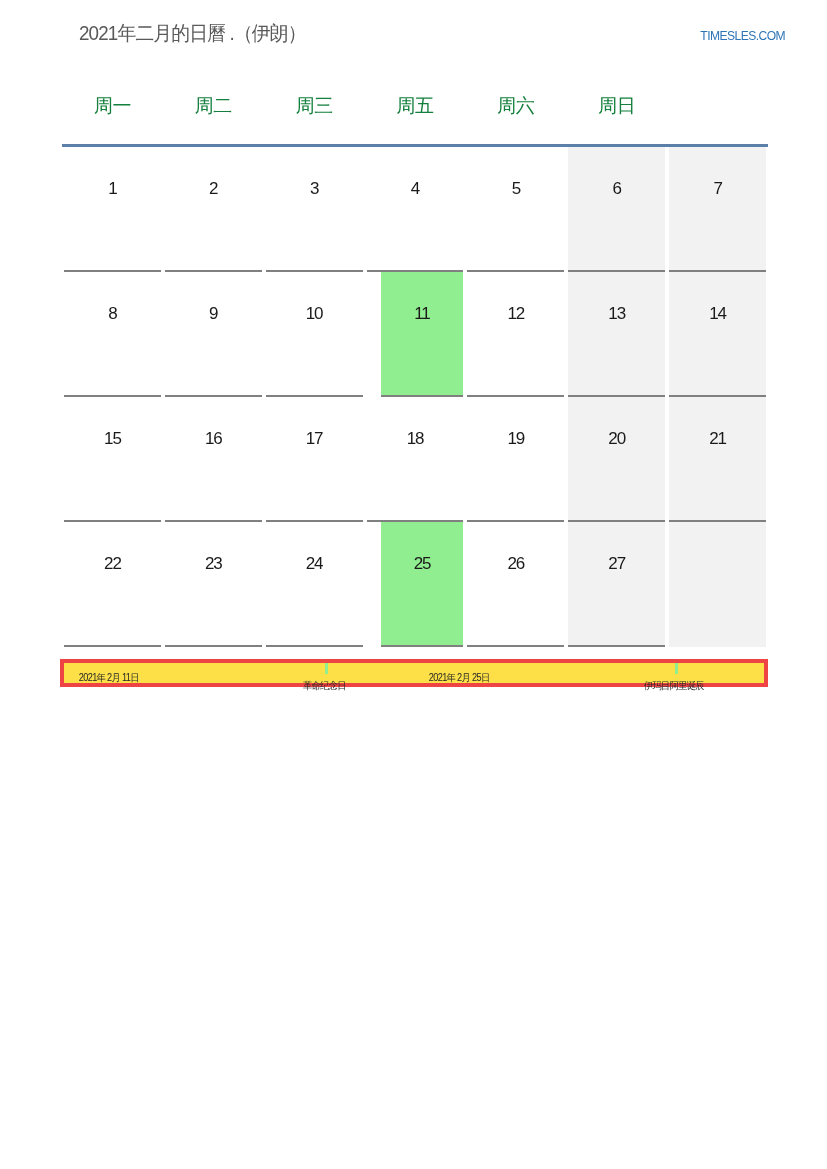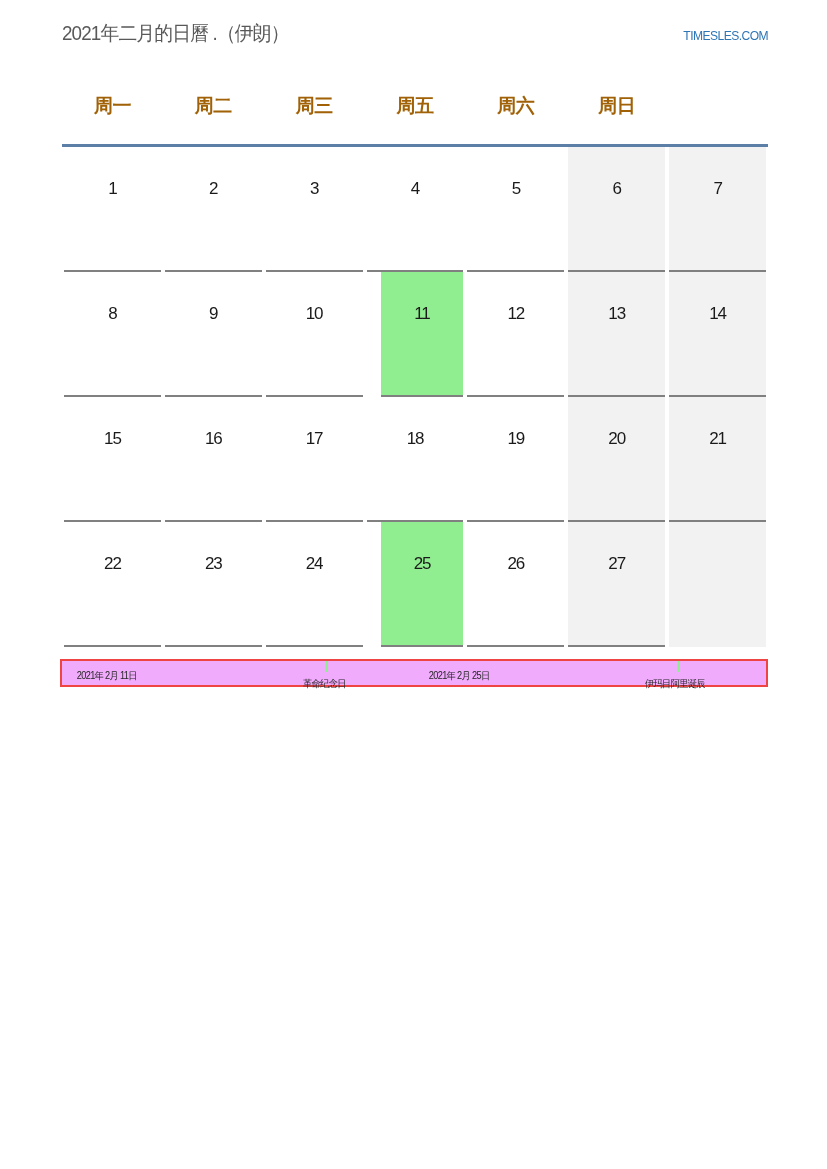--- a/index.html
+++ b/index.html
@@ -16,21 +16,21 @@
   .page {
     position: relative;
     width: 827px;
     height: 1169px;
     box-sizing: border-box;
   }
 
   
   .topbar {
     position: absolute;
-    left: 62px;
+    left: 79px;
     top: 20px;
     width: 706px;
     height: 30px;
     display: flex;
     align-items: baseline;
     justify-content: space-between;
   }
   .cal-title {
     font-size: 20px;
     color: #595959;
@@ -59,23 +59,22 @@
   .weekdays {
     display: grid;
     grid-template-columns: repeat(7, 1fr);
     height: 48px;
   }
   .wd {
     display: flex;
     align-items: center;
     justify-content: center;
     font-size: 19px;
-    color: #a16207;
+    color: #15803d;
     letter-spacing: -0.5px;
-    font-weight: bold;
   }
   .header-rule {
     height: 3px;
     background: #5b7fa6;
     margin-top: 14px;
   }
 
   
   .weeks {
     position: relative;
@@ -123,22 +122,22 @@
   }
 
   
   .legend {
     position: absolute;
     left: 60px;
     top: 659px;
     width: 708px;
     height: 28px;
     box-sizing: border-box;
-    border: 2px solid #ef4444;
-    background: #f0abfc;
+    border: 4px solid #ef4444;
+    background: #fde047;
     display: grid;
     grid-template-columns: 1fr 1fr 1fr 1fr;
     align-items: center;
   }
   .lg-date {
     font-size: 10px;
     color: #262626;
     letter-spacing: -0.7px;
     padding-left: 16px;
     white-space: nowrap;

